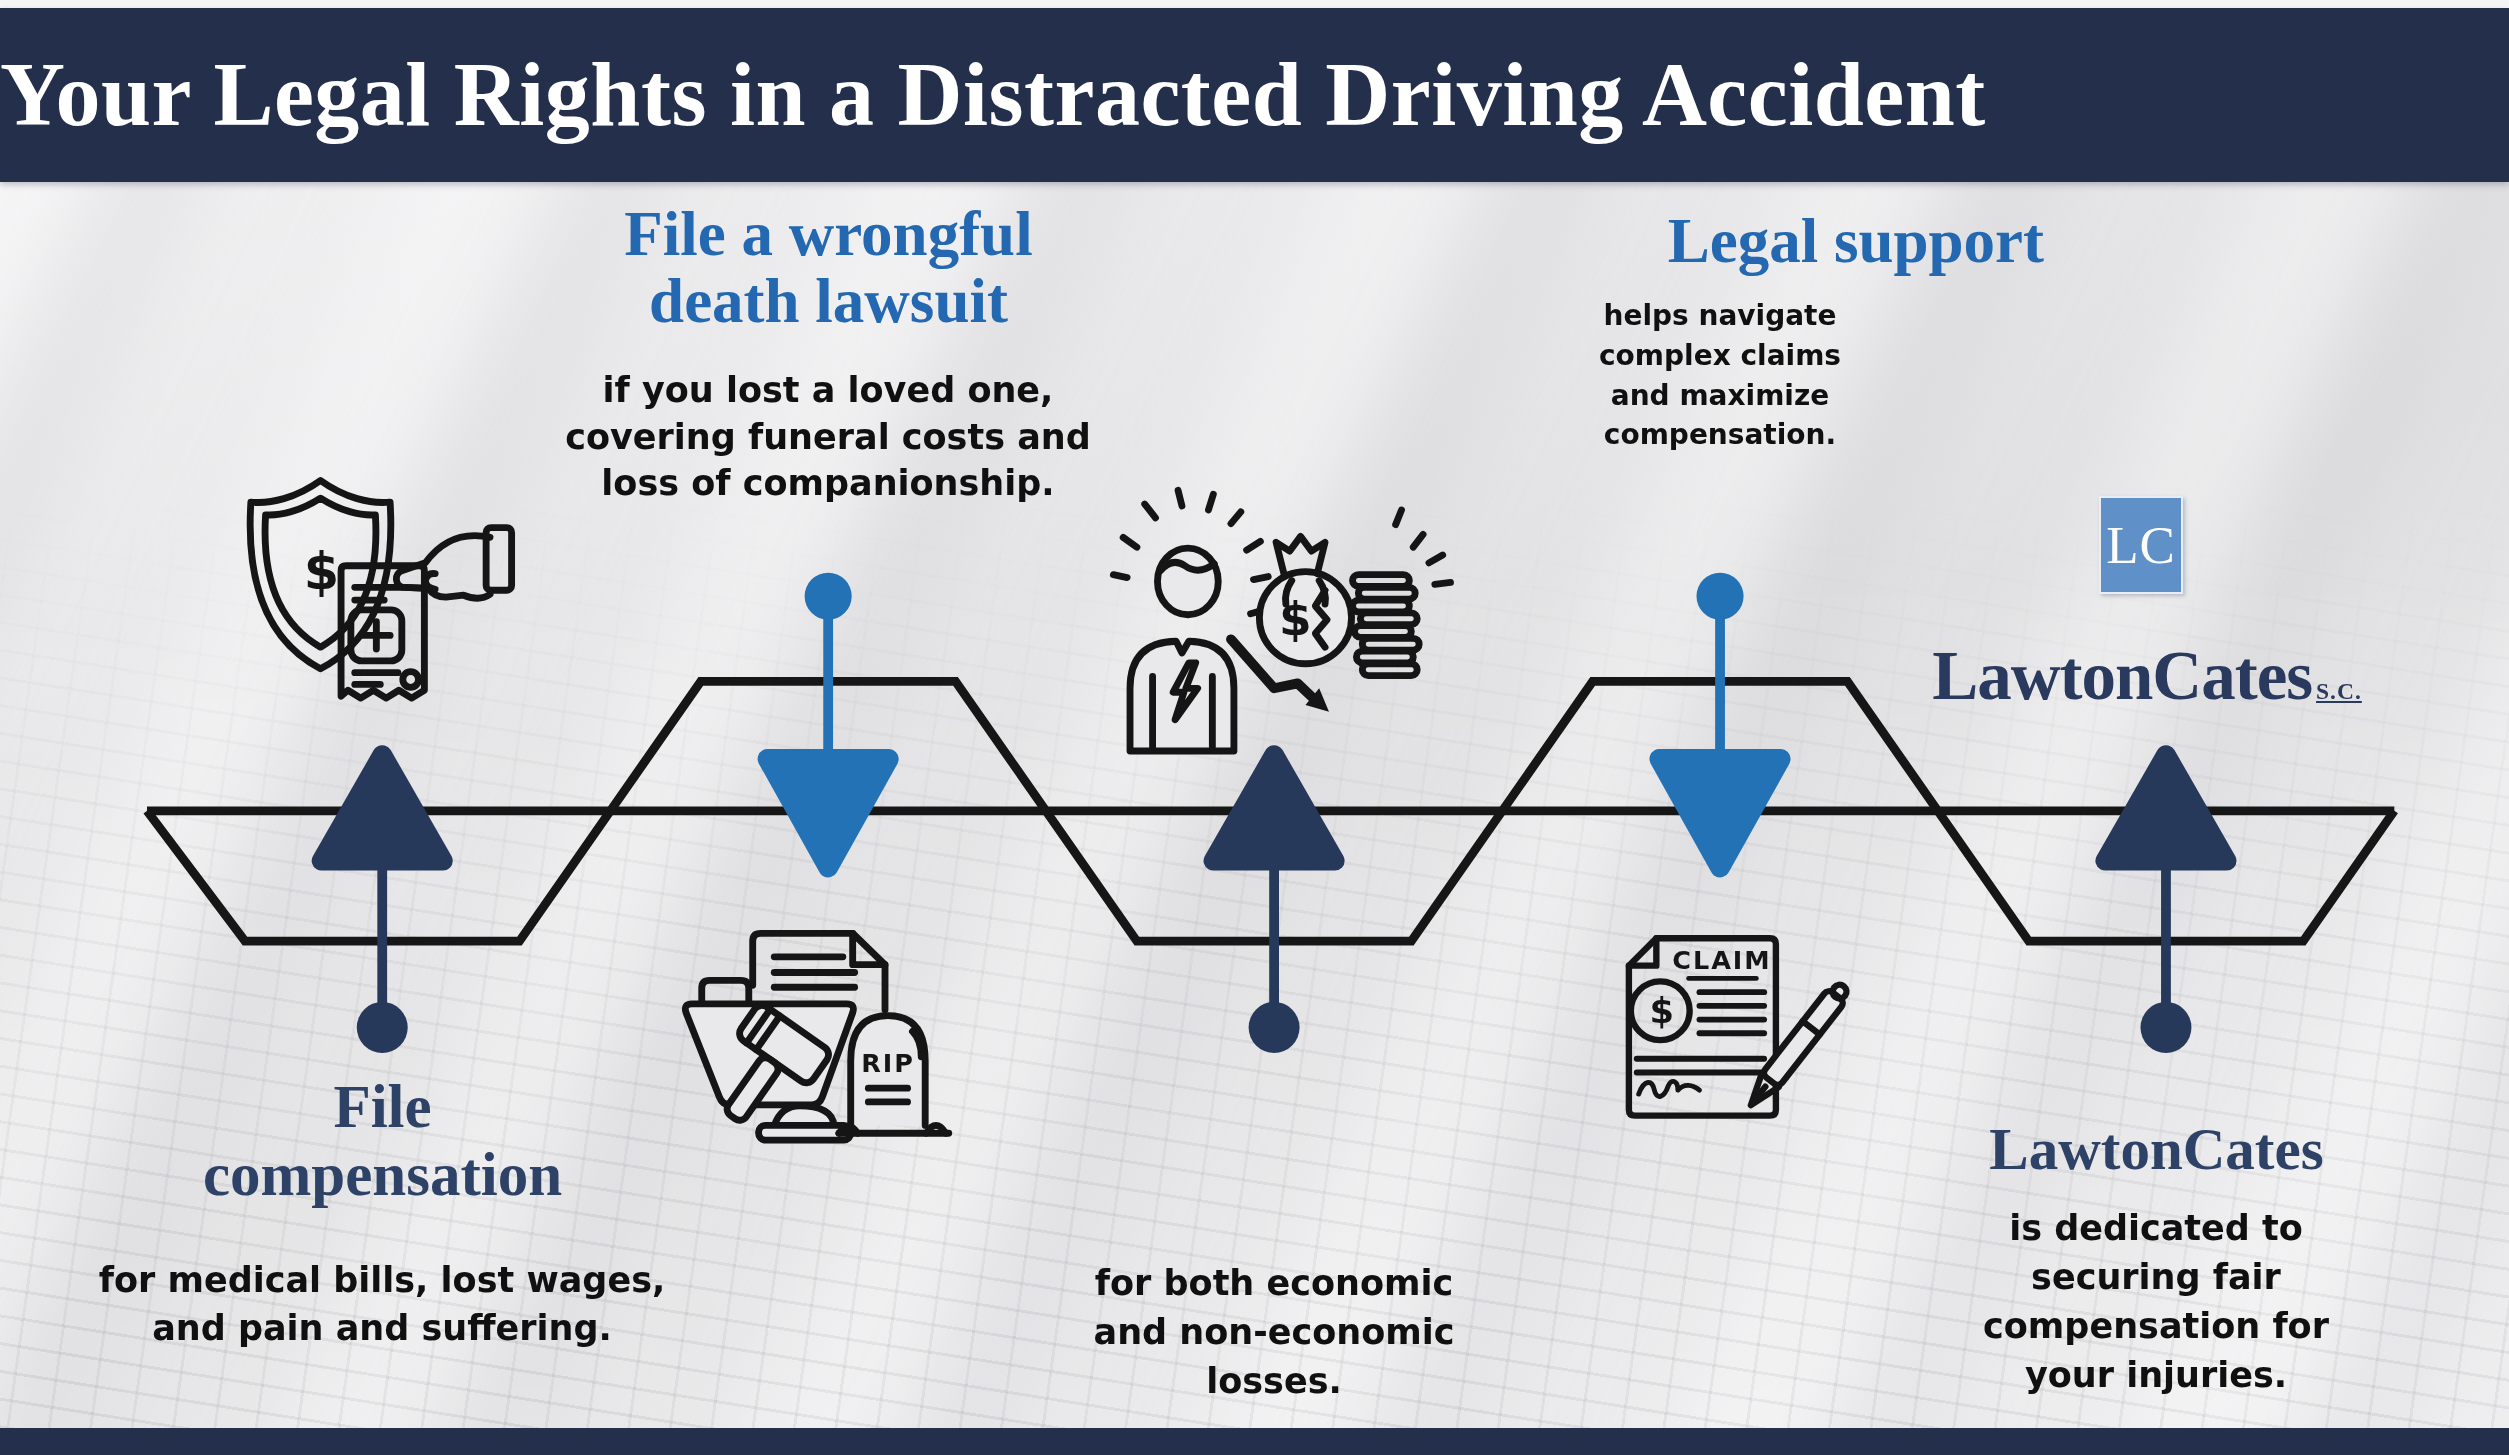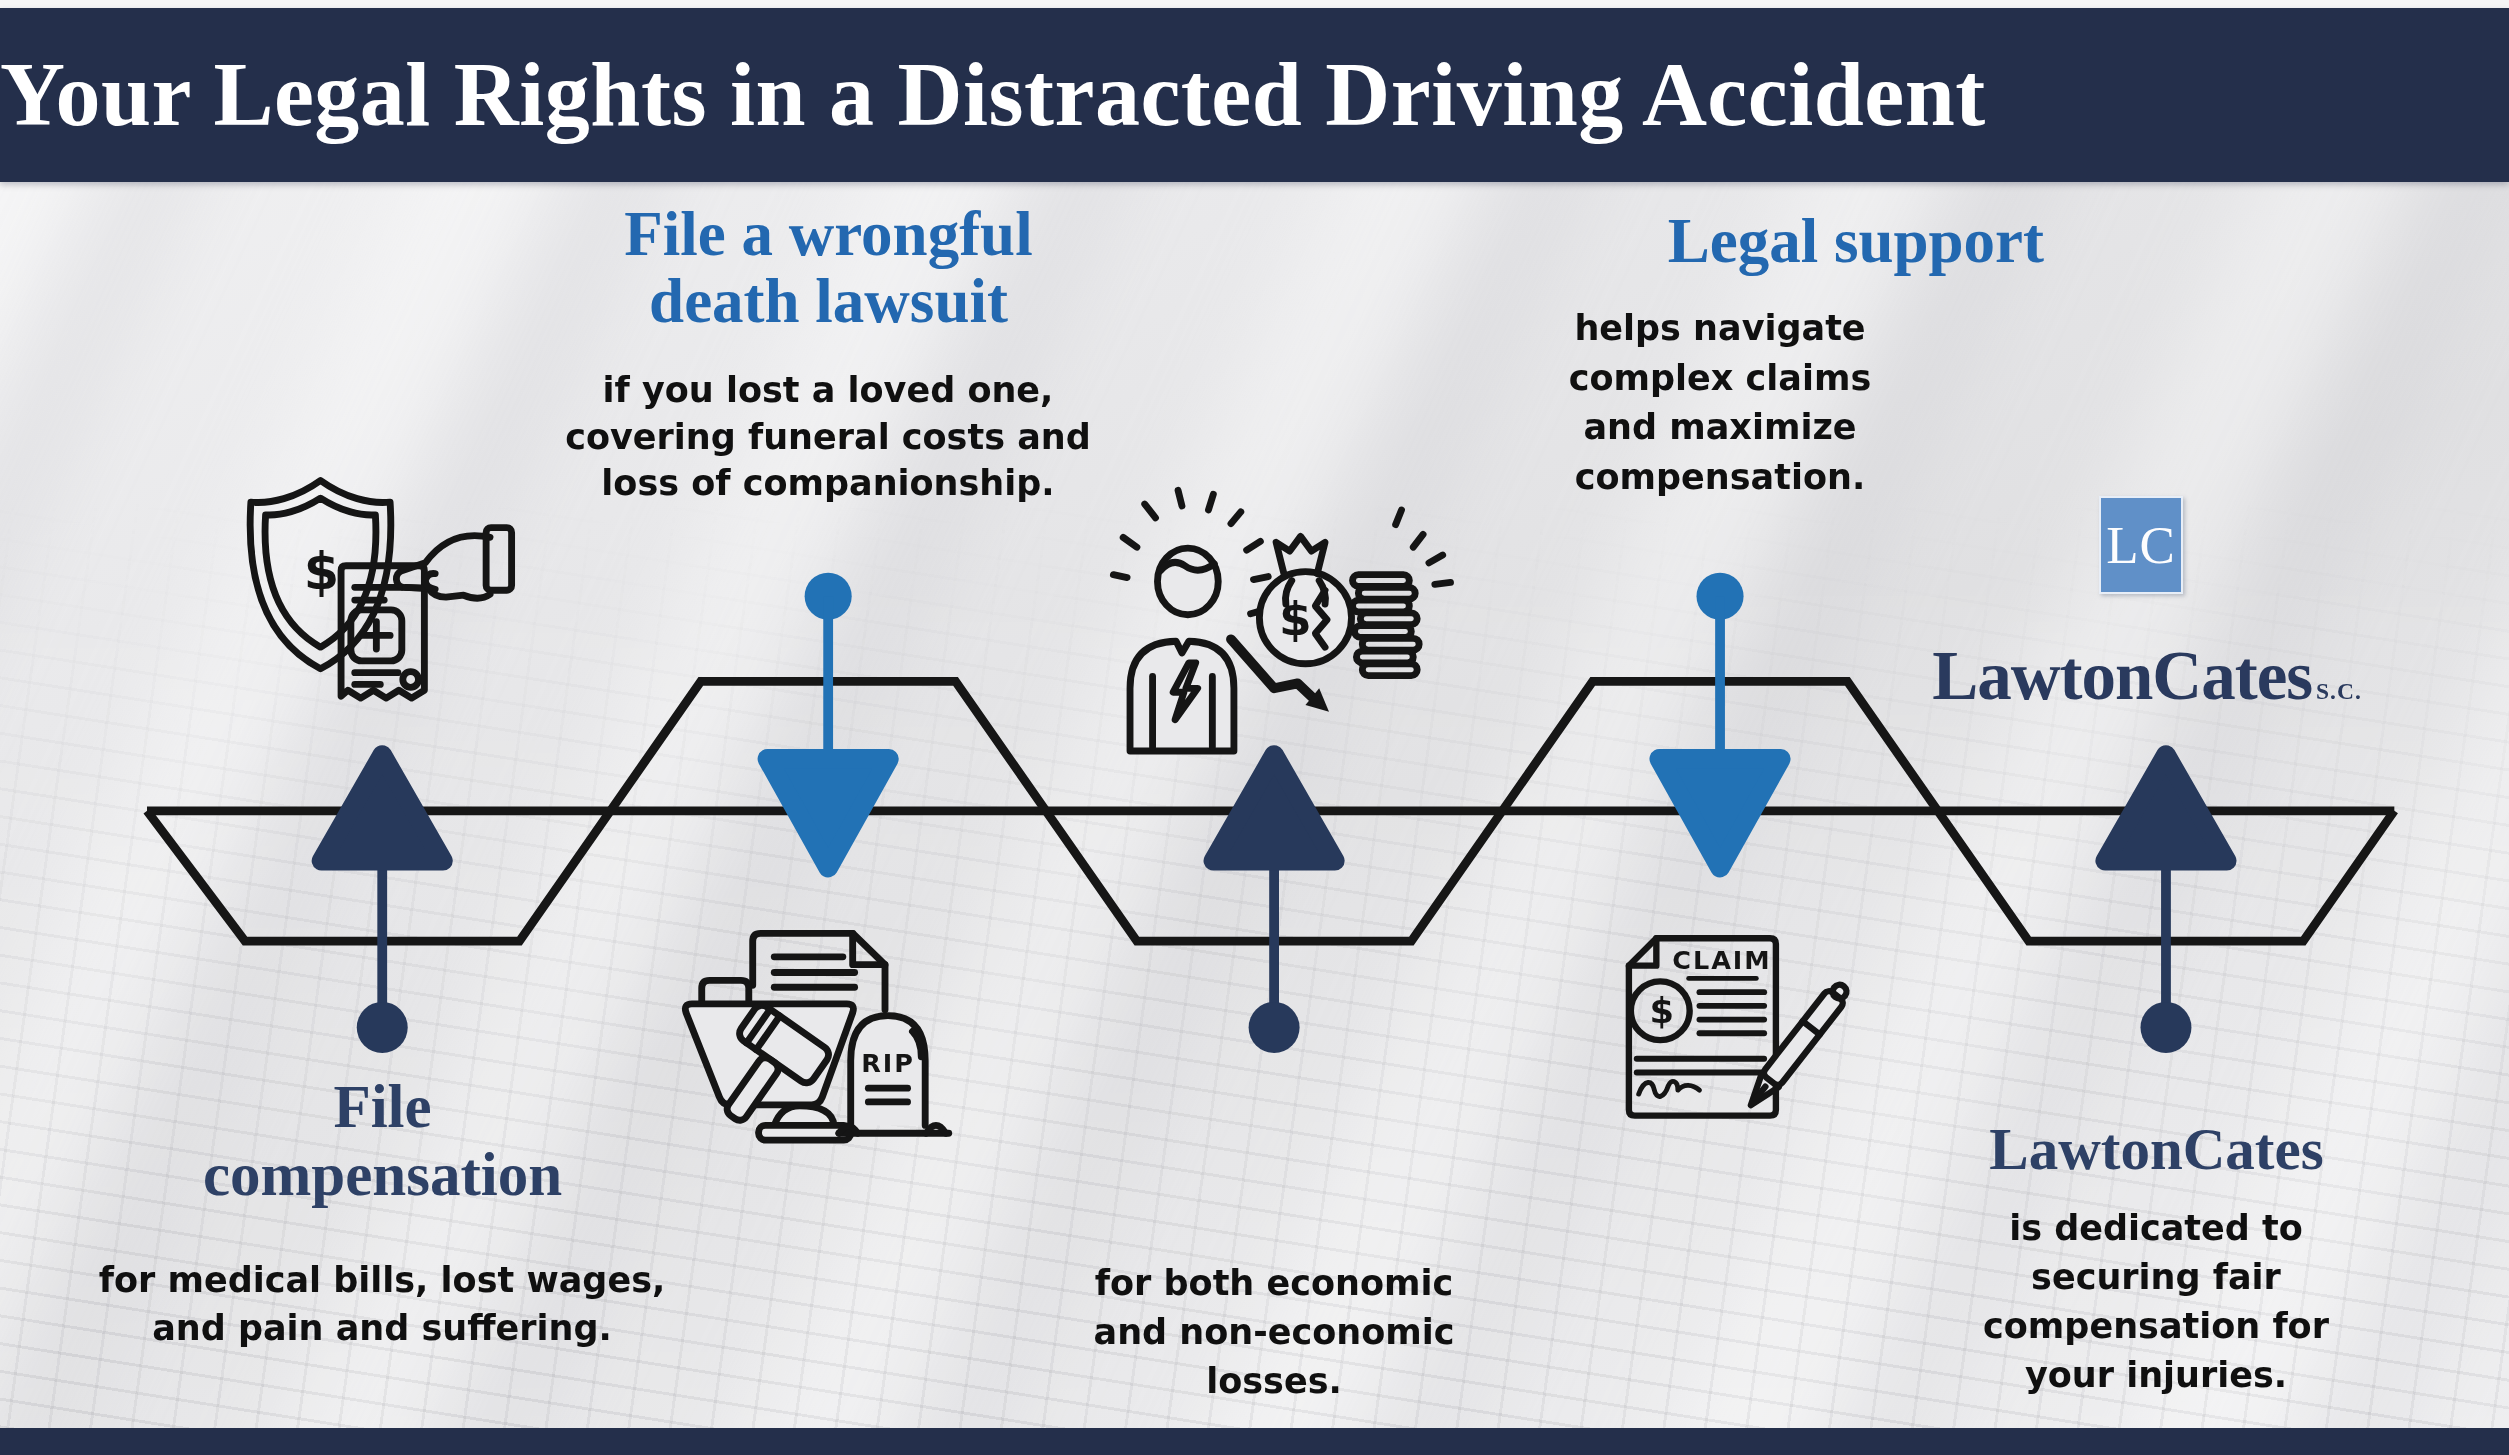--- a/index.html
+++ b/index.html
@@ -26,34 +26,34 @@
   svg.layer{position:absolute;left:0;top:0;}
   .head{position:absolute;text-align:center;font-family:"Liberation Serif",serif;font-weight:700;}
   .head div{white-space:nowrap;}
   .head.blue{color:#2368b0;}
   .head.navy{color:#2e4166;}
   .body-txt{position:absolute;text-align:center;font-weight:700;color:#101010;}
   .body-txt div{white-space:nowrap;}
   .s2h{left:505px;top:201px;width:647px;font-size:63px;line-height:1.07;}
   .s2b{left:470px;top:367px;width:716px;font-size:35px;line-height:1.33;}
   .s4h{left:1397px;top:208px;width:647px;font-size:63px;line-height:1.07;text-align:right;}
-  .s4b{left:1465px;top:304px;width:510px;font-size:35px;line-height:1.42;}
+  .s4b{left:1465px;top:296px;width:510px;font-size:28px;line-height:1.42;}
   .s1h{left:59px;top:1073px;width:647px;font-size:61px;line-height:1.12;}
   .s1b{left:29px;top:1257px;width:706px;font-size:35px;line-height:1.36;}
   .s3h{left:951px;top:1076px;width:647px;font-size:61px;line-height:1.12;}
   .s3b{left:980px;top:1259px;width:588px;font-size:35px;line-height:1.40;}
   .s5h{left:1833px;top:1117px;width:647px;font-size:59px;line-height:1.1;}
   .s5b{left:1862px;top:1204px;width:588px;font-size:35px;line-height:1.40;}
   .lc-box{position:absolute;left:2099px;top:496px;width:80px;height:94px;background:#6090c8;
     border:2px solid #e8eef7;display:flex;align-items:center;justify-content:center;
     box-shadow:2px 2px 3.9px rgba(90,100,120,.35);}
   .lc-box span{font-family:"Liberation Serif",serif;font-weight:400;font-size:53px;color:#fdfdfe;letter-spacing:1px;}
   .logo-name{position:absolute;left:1843px;top:637px;width:608px;text-align:center;
     font-family:"Liberation Serif",serif;font-weight:700;font-size:69px;color:#2a3a5e;letter-spacing:-1px;white-space:nowrap;}
-  .logo-name .sfx{font-size:23.5px;font-weight:700;letter-spacing:1px;margin-left:3.9px;}
+  .logo-name .sfx{font-size:23.5px;font-weight:700;letter-spacing:1px;margin-left:3.9px;text-decoration:underline;}
 </style>
 </head>
 <body>
 
 <div id="canvas">
   <div class="tex-folds"></div>
   <div class="tex-weave"></div>
   <div class="topstrip"></div>
 
   <div class="title-bar">

